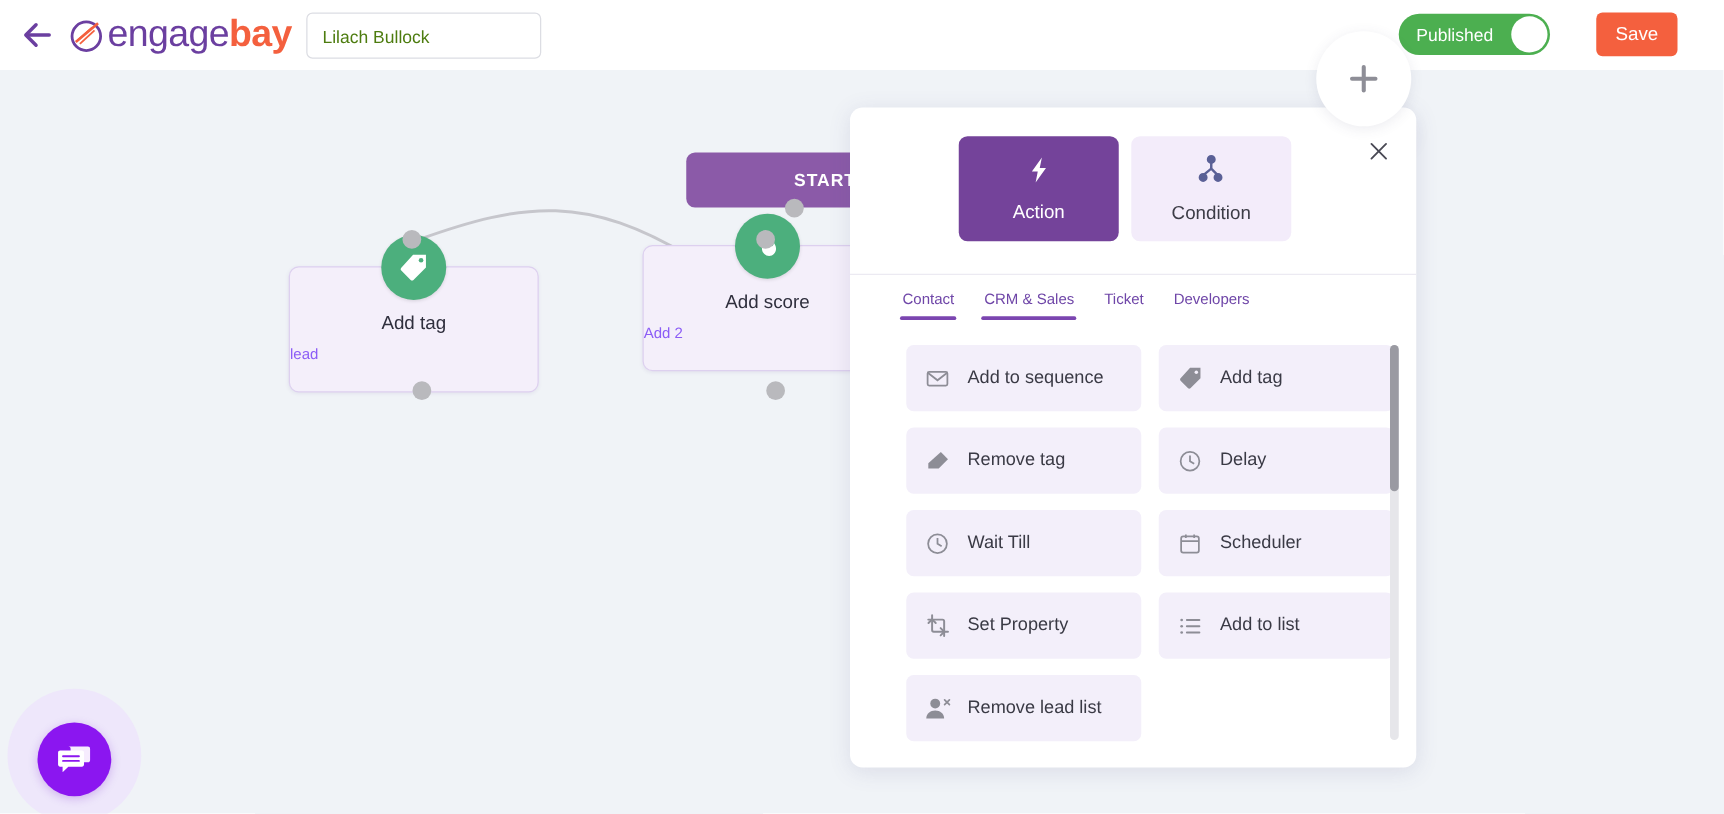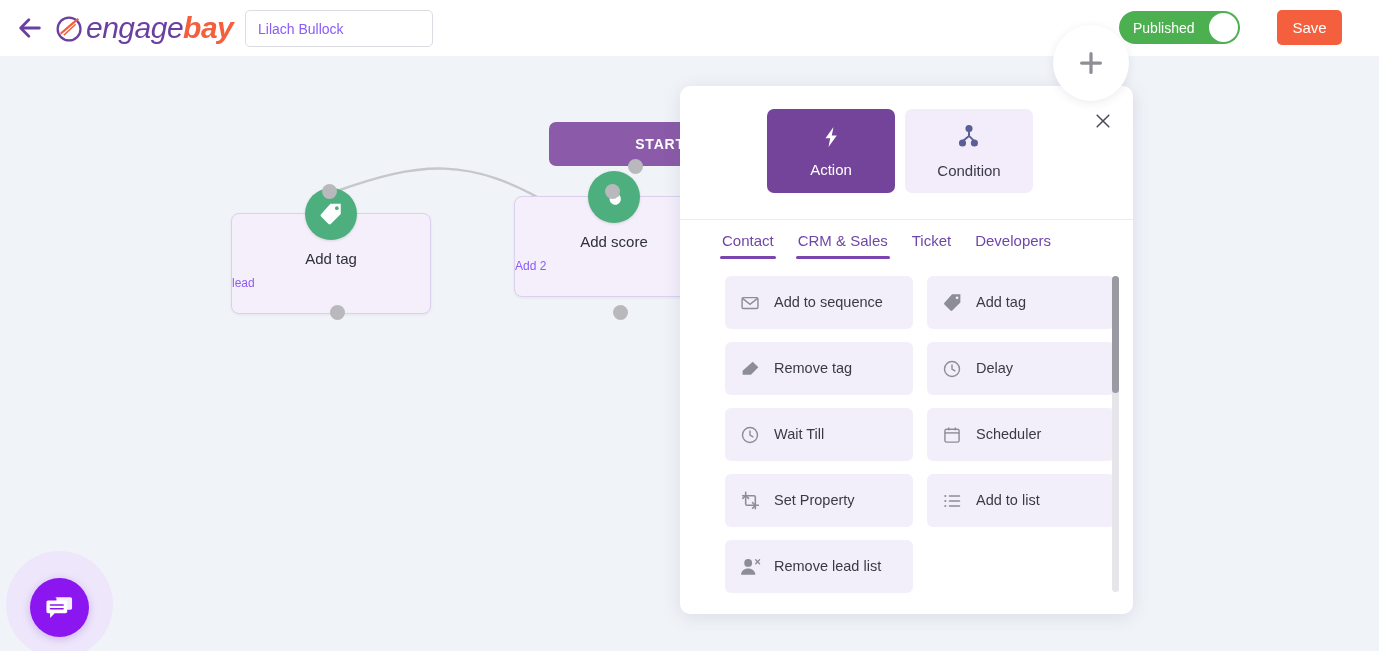--- a/index.html
+++ b/index.html
@@ -27,36 +27,35 @@
     position: absolute; left: 16px; top: 14px;
     width: 28px; height: 28px;
     cursor: pointer;
   }
   .logo {
     position: absolute; left: 55px; top: 11px;
     height: 34px;
     display: flex; align-items: center;
     font-size: 30px;
     letter-spacing: -0.5px;
-    font-style: italic;
   }
   .logo-mark {
     width: 30px; height: 30px; margin-right: 1px;
     position: relative; top: 1px;
   }
   .logo-en { color: #6b3fa0; font-weight: 400; }
   .logo-bay { color: #f4603e; font-weight: 700; }
   .name-input {
     position: absolute; left: 245px; top: 10px;
     width: 188px; height: 37px;
     border: 1px solid #dcdde3;
     border-radius: 5px;
     background: #fff;
     font-size: 14px;
-    color: #8b5cf6;
+    color: #4d7c0f;
     padding: 0 12px;
     box-sizing: border-box;
     font-family: "Liberation Sans", sans-serif;
     outline: none;
   }
   .publish-toggle {
     position: absolute; right: 139px; top: 11px;
     width: 121px; height: 33px;
     background: #4caf50;
     border-radius: 17px;
@@ -208,21 +207,21 @@
   
   .tabs {
     position: relative;
     height: 48px;
     padding: 0 30px;
     display: flex; align-items: flex-start;
     gap: 0px;
   }
   .tab {
     position: relative;
-    font-size: 15px;
+    font-size: 12px;
     color: #6f46a8;
     padding: 12px 12px 10px 12px;
     cursor: pointer;
     white-space: nowrap;
   }
   .tab.active::after {
     content: "";
     position: absolute;
     left: 10px; right: 10px; bottom: 0;
     height: 3px;

